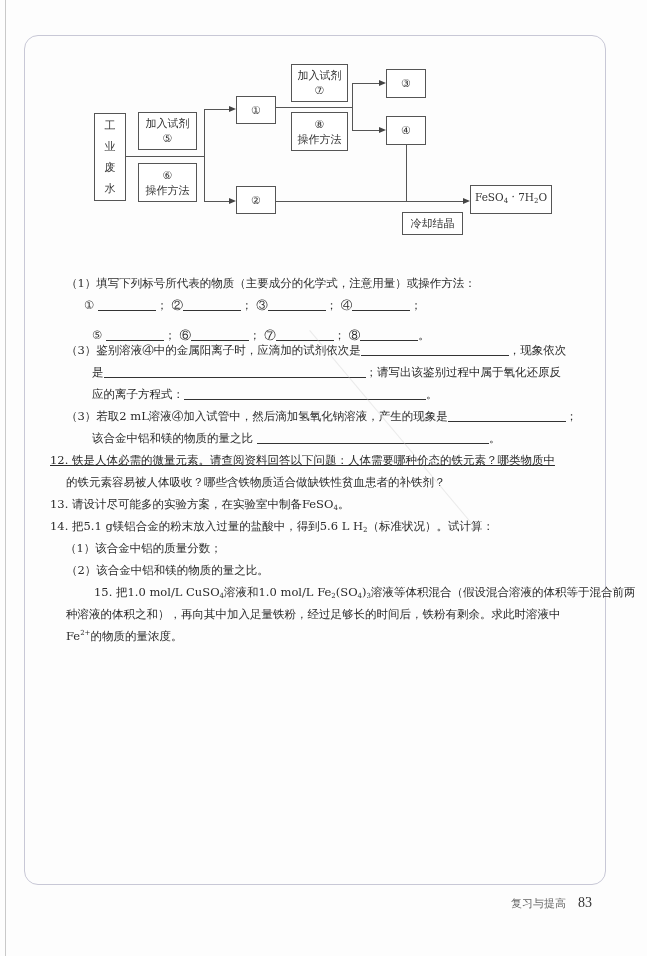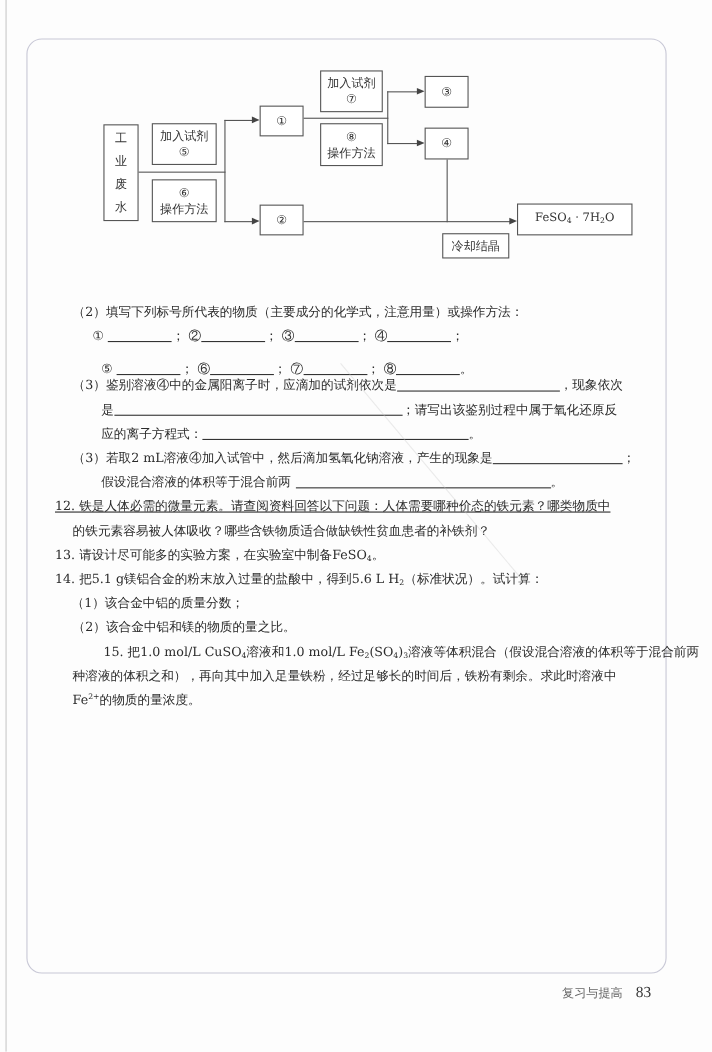--- a/index.html
+++ b/index.html
@@ -98,32 +98,32 @@
     <span>③</span>
   </div>
   <div class="box" style="left:386px;top:116px;width:40px;height:29px;">
     <span>④</span>
   </div>
 
   <div class="vline" style="left:406px;top:145px;height:57px;"></div>
   <div class="hline" style="left:276px;top:201px;width:188px;"></div>
   <div class="arrow" style="left:463px;top:198px;"></div>
 
-  <div class="box" style="left:470px;top:185px;width:105px;height:29px;">
+  <div class="box" style="left:470px;top:185px;width:82px;height:29px;">
     <span style="font-size:10.5px;">
       <span>FeSO</span><span class="sub">4</span><span> · 7H</span><span class="sub">2</span><span>O</span>
     </span>
   </div>
   <div class="box" style="left:402px;top:212px;width:61px;height:23px;">
     <span>冷却结晶</span>
   </div>
 </div>
 
 <div class="line" style="left:66px;top:276px;">
-  <span>（2）填写下列标号所代表的物质（主要成分的化学式，注意用量）或操作方法：</span>
+  <span>（1）填写下列标号所代表的物质（主要成分的化学式，注意用量）或操作方法：</span>
 </div>
 <div class="line" style="left:84px;top:298px;">
   <span>①</span><span class="blank" style="width:58px;margin-left:4px;"></span><span>；</span>
   <span>②</span><span class="blank" style="width:58px;"></span><span>；</span>
   <span>③</span><span class="blank" style="width:58px;"></span><span>；</span>
   <span>④</span><span class="blank" style="width:58px;"></span><span>；</span>
 </div>
 <div class="line" style="left:92px;top:328px;">
   <span>⑤</span><span class="blank" style="width:58px;margin-left:4px;"></span><span>；</span>
   <span>⑥</span><span class="blank" style="width:58px;"></span><span>；</span>
@@ -138,21 +138,21 @@
   <span>是</span><span class="blank" style="width:262px;"></span><span>；请写出该鉴别过程中属于氧化还原反</span>
 </div>
 <div class="line" style="left:92px;top:387px;">
   <span>应的离子方程式：</span><span class="blank" style="width:242px;"></span><span>。</span>
 </div>
 
 <div class="line" style="left:66px;top:409px;">
   <span>（3）若取2 mL溶液④加入试管中，然后滴加氢氧化钠溶液，产生的现象是</span><span class="blank" style="width:118px;"></span><span>；</span>
 </div>
 <div class="line" style="left:92px;top:431px;">
-  <span>假设混合溶液的体积等于混合前两</span><span class="blank" style="width:232px;margin-left:4px;"></span><span>。</span>
+  <span>该合金中铝和镁的物质的量之比</span><span class="blank" style="width:232px;margin-left:4px;"></span><span>。</span>
 </div>
 
 <div class="line" style="left:50px;top:453px;text-decoration:underline;">
   <span>12. 铁是人体必需的微量元素。请查阅资料回答以下问题：人体需要哪种价态的铁元素？哪类物质中</span>
 </div>
 <div class="line" style="left:66px;top:475px;">
   <span>的铁元素容易被人体吸收？哪些含铁物质适合做缺铁性贫血患者的补铁剂？</span>
 </div>
 
 <div class="line" style="left:50px;top:497px;">

